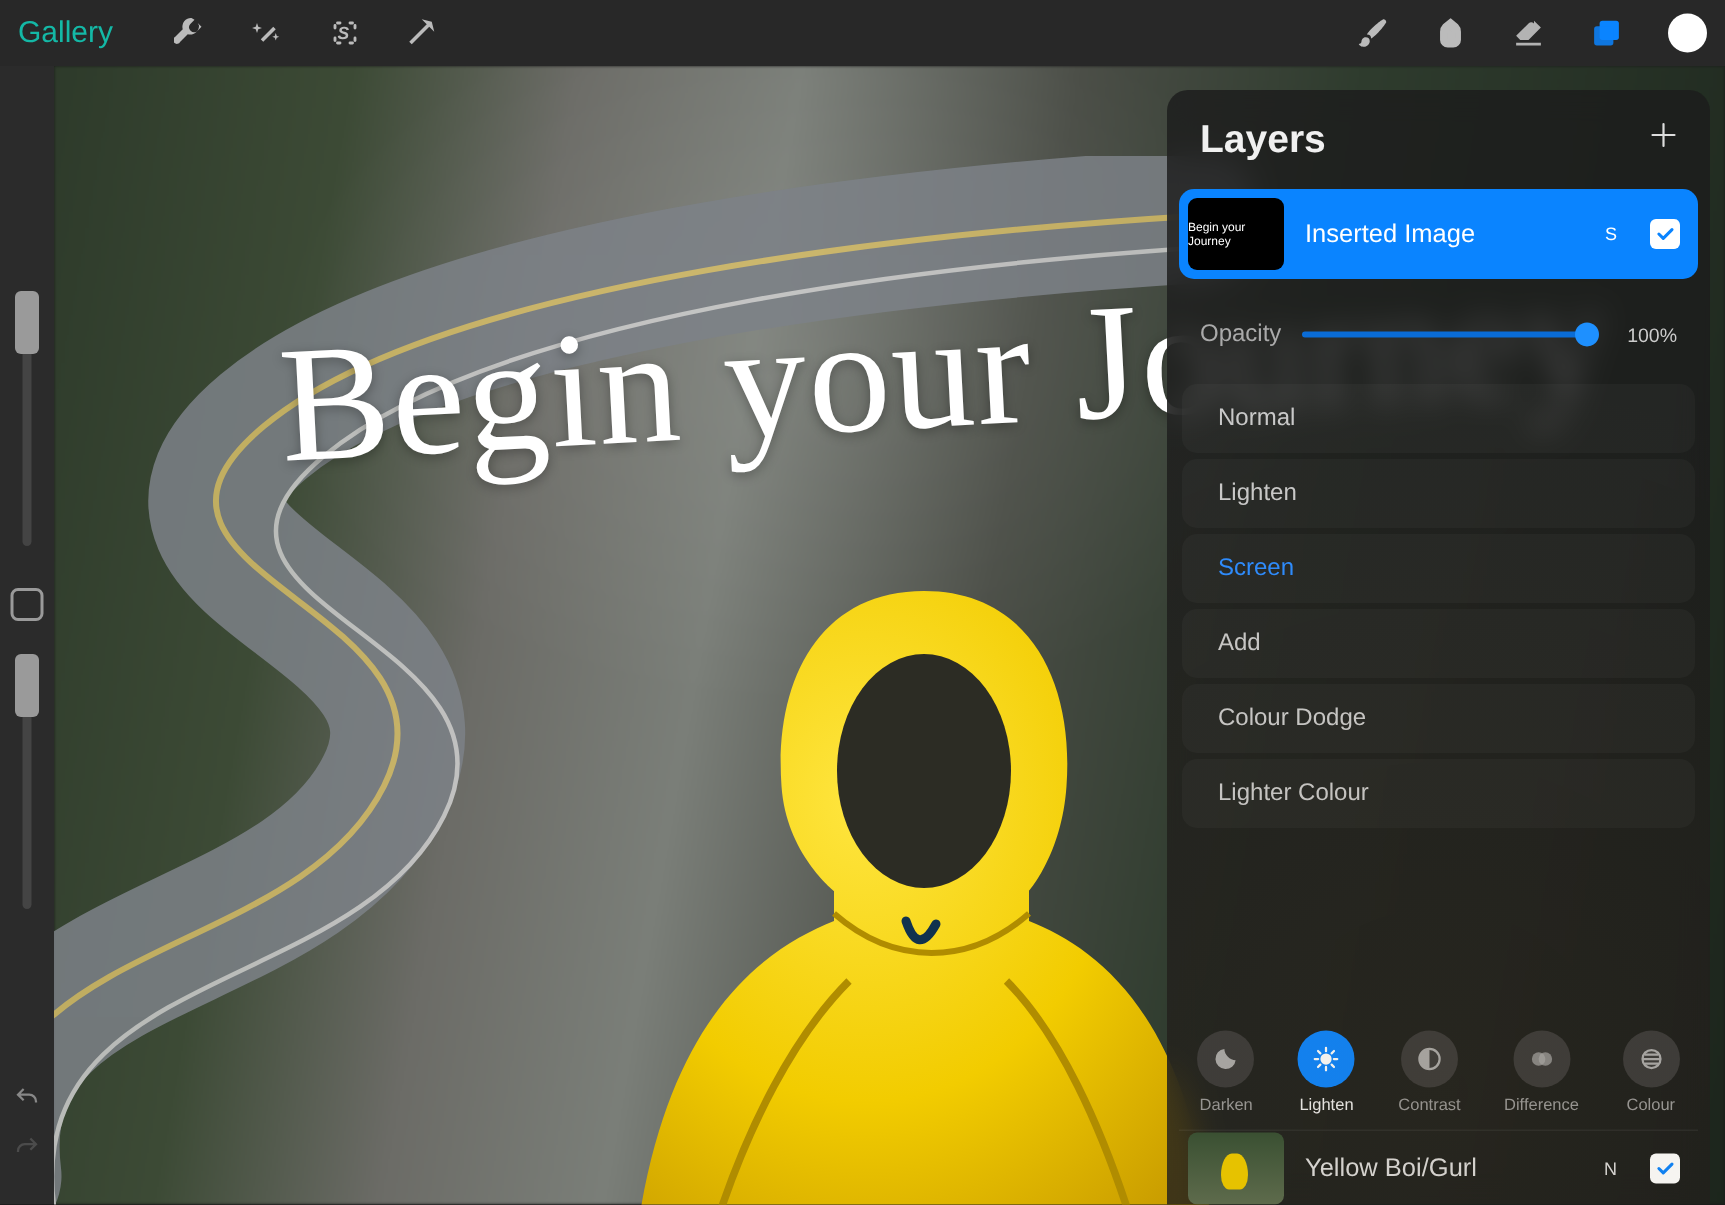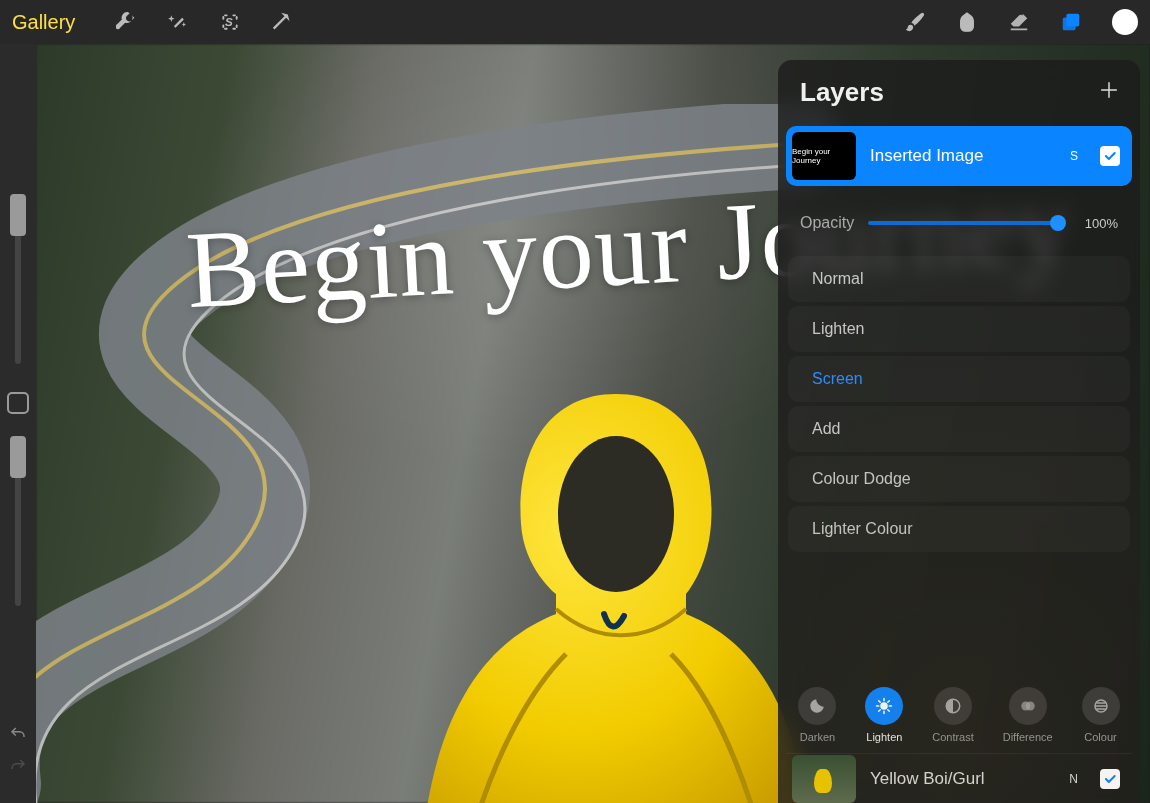--- a/index.html
+++ b/index.html
@@ -7,21 +7,21 @@
   .app { position: relative; width: 1150px; height: 803px; }
 
   
   .topbar {
     position: absolute; top: 0; left: 0; right: 0; height: 44px;
     background: #282828;
     display: flex; align-items: center; padding: 0 12px;
     color: #ddd;
   }
   .topbar .left { display:flex; align-items:center; gap: 30px;}
-  .topbar .gallery-label { font-size: 20px; font-weight: 400; color:#fde047; margin-right:10px;}
+  .topbar .gallery-label { font-size: 20px; font-weight: 400; color:#14b8a6; margin-right:10px;}
   .topbar .icon-btn { width: 22px; height: 22px; display:flex; align-items:center; justify-content:center; color:#bbb; cursor: pointer; }
   .topbar .icon-btn svg { width: 20px; height: 20px; }
   .topbar .spacer { flex: 1; }
   .topbar .right { display:flex; align-items:center; gap: 30px; }
   .topbar .right .icon-btn svg { width:24px; height:24px; }
   .topbar .icon-btn.active { color: #0a84ff; }
   .topbar .color-swatch { width: 26px; height: 26px; border-radius: 50%; background:#fff; cursor:pointer;}
 
   
   .canvas {

